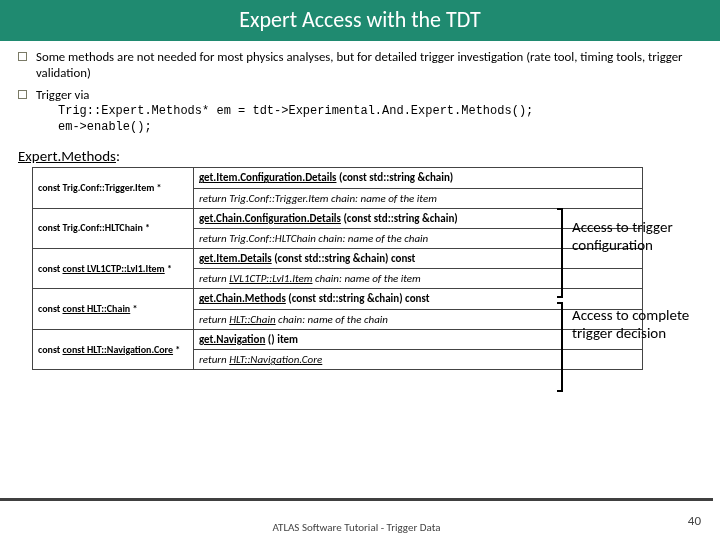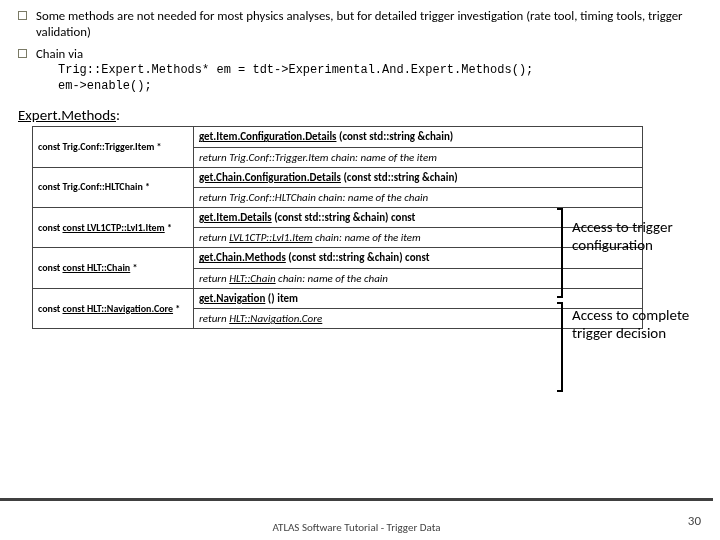--- a/index.html
+++ b/index.html
@@ -24,31 +24,34 @@
   .group { position: absolute; font-size: 15px; line-height: 1.2; }
   .bracket { position: absolute; border-right: 2px solid #000; border-top: 2px solid #000; border-bottom: 2px solid #000; width: 6px; }
   .footer { position: absolute; bottom: 6px; left: 0; right: 7px; border-top: 3px solid #404040; padding-top: 20px; }
   .footer-txt { text-align: center; font-size: 11px; color: #444; }
   .pagenum { position: absolute; right: 12px; bottom: 6px; font-size: 13px; color: #444; }
 </style>
 </head>
 <body>
 
 <div class="slide">
+  <div class="titlebar">
+    <span>Expert Access with the TDT</span>
+  </div>
 
   <div class="content">
     <div class="bullets">
       <div class="bul">
         <span class="sq"></span>
         <span class="txt">Some methods are not needed for most physics analyses, but for detailed trigger investigation (rate tool, timing tools, trigger validation)</span>
       </div>
       <div class="bul">
         <span class="sq"></span>
         <span class="txt">
-          <span>Chain via</span>
+          <span>Trigger via</span>
           <span class="mono">Trig::Expert.Methods* em = tdt-&gt;Experimental.And.Expert.Methods();</span>
           <span class="mono">em-&gt;enable();</span>
         </span>
       </div>
     </div>
 
     <div class="sect">
       <span class="u">Expert.Methods</span><span>:</span>
     </div>
 
@@ -100,15 +103,15 @@
 
   <div class="bracket" style="top:208px; height:90px; left:557px;"></div>
   <div class="group" style="top:218px; left:572px; width:130px;">Access to trigger configuration</div>
 
   <div class="bracket" style="top:302px; height:90px; left:557px;"></div>
   <div class="group" style="top:306px; left:572px; width:130px;">Access to complete trigger decision</div>
 
 
   <div class="footer">
     <div class="footer-txt">ATLAS Software Tutorial - Trigger Data</div>
-    <div class="pagenum">30</div>
+    <div class="pagenum">40</div>
   </div>
 </div>
 
 </body></html>

